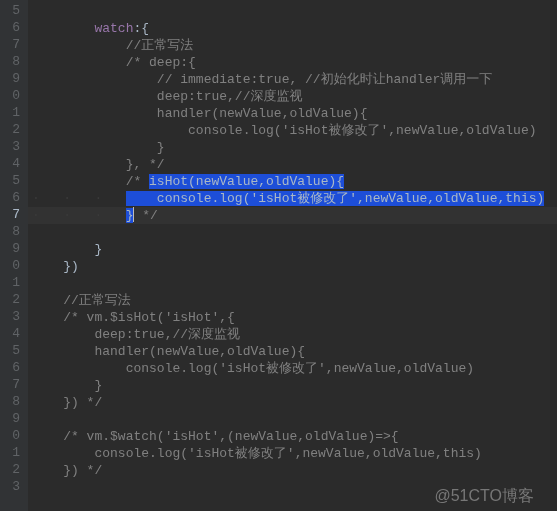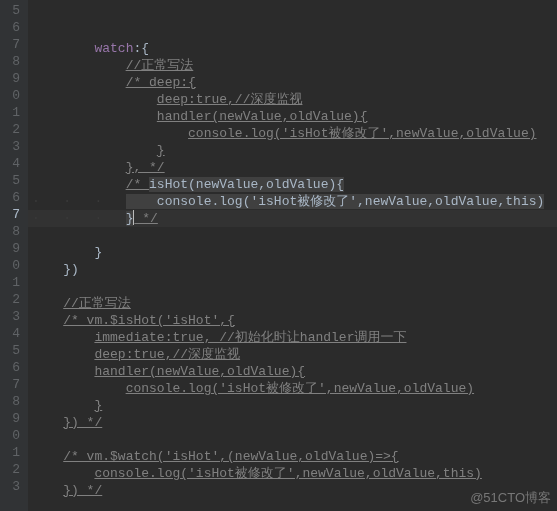--- a/index.html
+++ b/index.html
@@ -24,53 +24,52 @@
     padding: 2px 8px 2px 4px;
     user-select: none;
     flex-shrink: 0;
     width: 28px;
   }
   .gutter div { height: 17px; line-height: 17px; }
   .gutter .active { color: #a9b7c6; }
   .caret-line { background: #323232; }
   .code {
     flex: 1;
-    padding: 8px 0;
+    padding: 20px 0;
     position: relative;
-    margin-top: 32px;
   }
   .line {
     height: 17px;
     line-height: 17px;
     white-space: pre;
     padding-left: 4px;
   }
   .s-key { color: #9876aa; }      
-  .s-comment { color: #808080; text-decoration: underline; }       
+  .s-comment { color: #808080; }       
   .s-plain { color: #a9b7c6; }    
   .s-ws { color: #3a3a3a; }       
   .sel {
-    background: #404040;
+    background: #1d4ed8;
     color: #a9b7c6;
     text-align: center;
   }
   .caret {
     display: inline-block;
     width: 1px;
     height: 15px;
     background: #bbbbbb;
     vertical-align: middle;
     margin-top: -2px;
   }
   .watermark {
     position: absolute;
-    right: 6px;
+    right: 23px;
     bottom: 4px;
     color: #777;
-    font-size: 13px;
+    font-size: 16px;
     font-family: sans-serif;
   }
 </style>
 </head>
 <body>
 
 <div class="editor">
   <div class="gutter" id="gutter">
       <div>5</div>
       <div>6</div>
@@ -99,35 +98,35 @@
       <div>9</div>
       <div>0</div>
       <div>1</div>
       <div>2</div>
       <div>3</div>
     </div>
   <div class="code" id="code">
       <div class="line">        <span class="s-key">watch</span><span class="s-plain">:{</span></div>
       <div class="line">            <span class="s-comment">//正常写法</span></div>
       <div class="line">            <span class="s-comment">/* deep:{</span></div>
+      <div class="line">                <span class="s-comment">// immediate:true, //初始化时让handler调用一下</span></div>
       <div class="line">                <span class="s-comment">deep:true,//深度监视</span></div>
       <div class="line">                <span class="s-comment">handler(newValue,oldValue){</span></div>
       <div class="line">                    <span class="s-comment">console.log('isHot被修改了',newValue,oldValue)</span></div>
       <div class="line">                <span class="s-comment">}</span></div>
       <div class="line">            <span class="s-comment">}, */</span></div>
       <div class="line">            <span class="s-comment">/* </span><span class="sel">isHot(newValue,oldValue){</span></div>
       <div class="line"><span class="s-ws">·   ·   ·   </span><span class="sel">    console.log('isHot被修改了',newValue,oldValue,this)</span></div>
       <div class="line caret-line"><span class="s-ws">·   ·   ·   </span><span class="sel">}</span><span class="caret"></span><span class="s-comment"> */</span></div>
       <div class="line"></div>
       <div class="line">        <span class="s-plain">}</span></div>
       <div class="line">    <span class="s-plain">})</span></div>
       <div class="line"></div>
       <div class="line">    <span class="s-comment">//正常写法</span></div>
       <div class="line">    <span class="s-comment">/* vm.$isHot('isHot',{</span></div>
-      <div class="line">        <span class="s-comment">immediate:true, //初始化时让handler调用一下</span></div>
       <div class="line">        <span class="s-comment">deep:true,//深度监视</span></div>
       <div class="line">        <span class="s-comment">handler(newValue,oldValue){</span></div>
       <div class="line">            <span class="s-comment">console.log('isHot被修改了',newValue,oldValue)</span></div>
       <div class="line">        <span class="s-comment">}</span></div>
       <div class="line">    <span class="s-comment">}) */</span></div>
       <div class="line"></div>
       <div class="line">    <span class="s-comment">/* vm.$watch('isHot',(newValue,oldValue)=&gt;{</span></div>
       <div class="line">        <span class="s-comment">console.log('isHot被修改了',newValue,oldValue,this)</span></div>
       <div class="line">    <span class="s-comment">}) */</span></div>
     </div>

